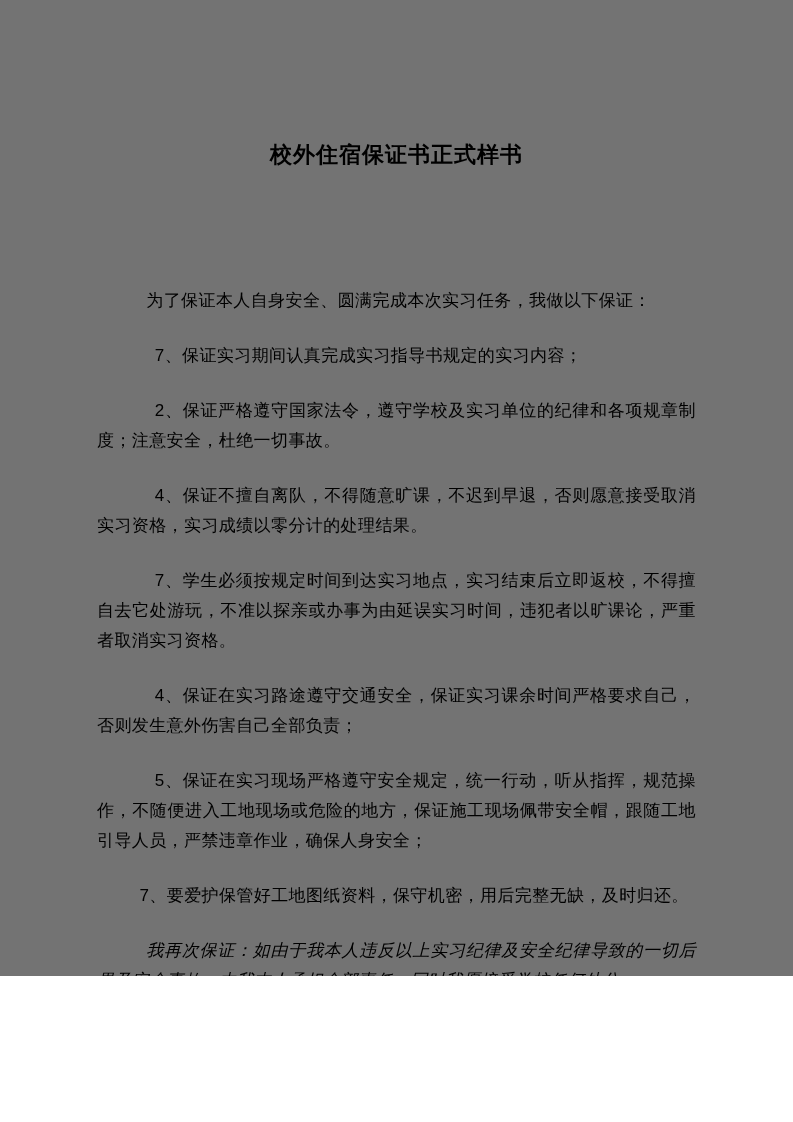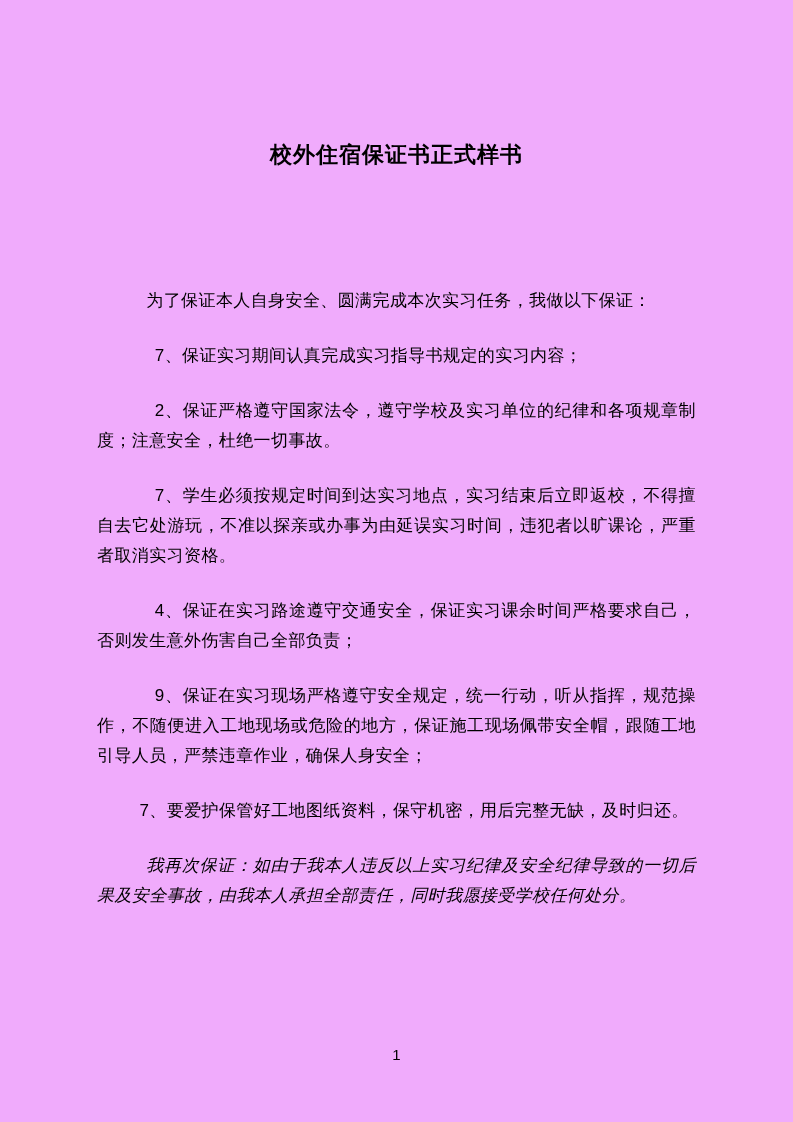--- a/index.html
+++ b/index.html
@@ -3,23 +3,23 @@
 <meta charset="utf-8">
 <style>
   * { margin: 0; padding: 0; box-sizing: border-box; }
   html, body {
     background: #ffffff;
     font-family: "Liberation Sans", "DejaVu Sans", sans-serif;
   }
   .page {
     position: relative;
     width: 793px;
-    height: 1122px;
+    height: 976px;
     margin: 0 auto;
-    background: #f0abfc;
+    background: #737373;
     color: #000000;
     padding: 0 97px;
     overflow: hidden;
   }
   .doc-title {
     margin-top: 138px;
     margin-bottom: 114px;
     text-align: center;
     font-size: 22px;
     line-height: 34px;
@@ -55,26 +55,27 @@
 
   <h1 class="doc-title">校外住宿保证书正式样书</h1>
 
   <p class="para para-intro">为了保证本人自身安全、圆满完成本次实习任务，我做以下保证：</p>
 
   <p class="para para-item">7、保证实习期间认真完成实习指导书规定的实习内容；</p>
 
   <p class="para para-item">2、保证严格遵守国家法令，遵守学校及实习单位的纪律和各项规章制度；注意安全，杜绝一切事故。</p>
 
 
+  <p class="para para-item">4、保证不擅自离队，不得随意旷课，不迟到早退，否则愿意接受取消实习资格，实习成绩以零分计的处理结果。</p>
 
   <p class="para para-item">7、学生必须按规定时间到达实习地点，实习结束后立即返校，不得擅自去它处游玩，不准以探亲或办事为由延误实习时间，违犯者以旷课论，严重者取消实习资格。</p>
 
   <p class="para para-item">4、保证在实习路途遵守交通安全，保证实习课余时间严格要求自己，否则发生意外伤害自己全部负责；</p>
 
-  <p class="para para-item">9、保证在实习现场严格遵守安全规定，统一行动，听从指挥，规范操作，不随便进入工地现场或危险的地方，保证施工现场佩带安全帽，跟随工地引导人员，严禁违章作业，确保人身安全；</p>
+  <p class="para para-item">5、保证在实习现场严格遵守安全规定，统一行动，听从指挥，规范操作，不随便进入工地现场或危险的地方，保证施工现场佩带安全帽，跟随工地引导人员，严禁违章作业，确保人身安全；</p>
 
   <p class="para para-item8">7、要爱护保管好工地图纸资料，保守机密，用后完整无缺，及时归还。</p>
 
   <p class="para para-final">我再次保证：如由于我本人违反以上实习纪律及安全纪律导致的一切后果及安全事故，由我本人承担全部责任，同时我愿接受学校任何处分。</p>
 
   <div class="page-number">1</div>
 
 </div>
 
 </body></html>

